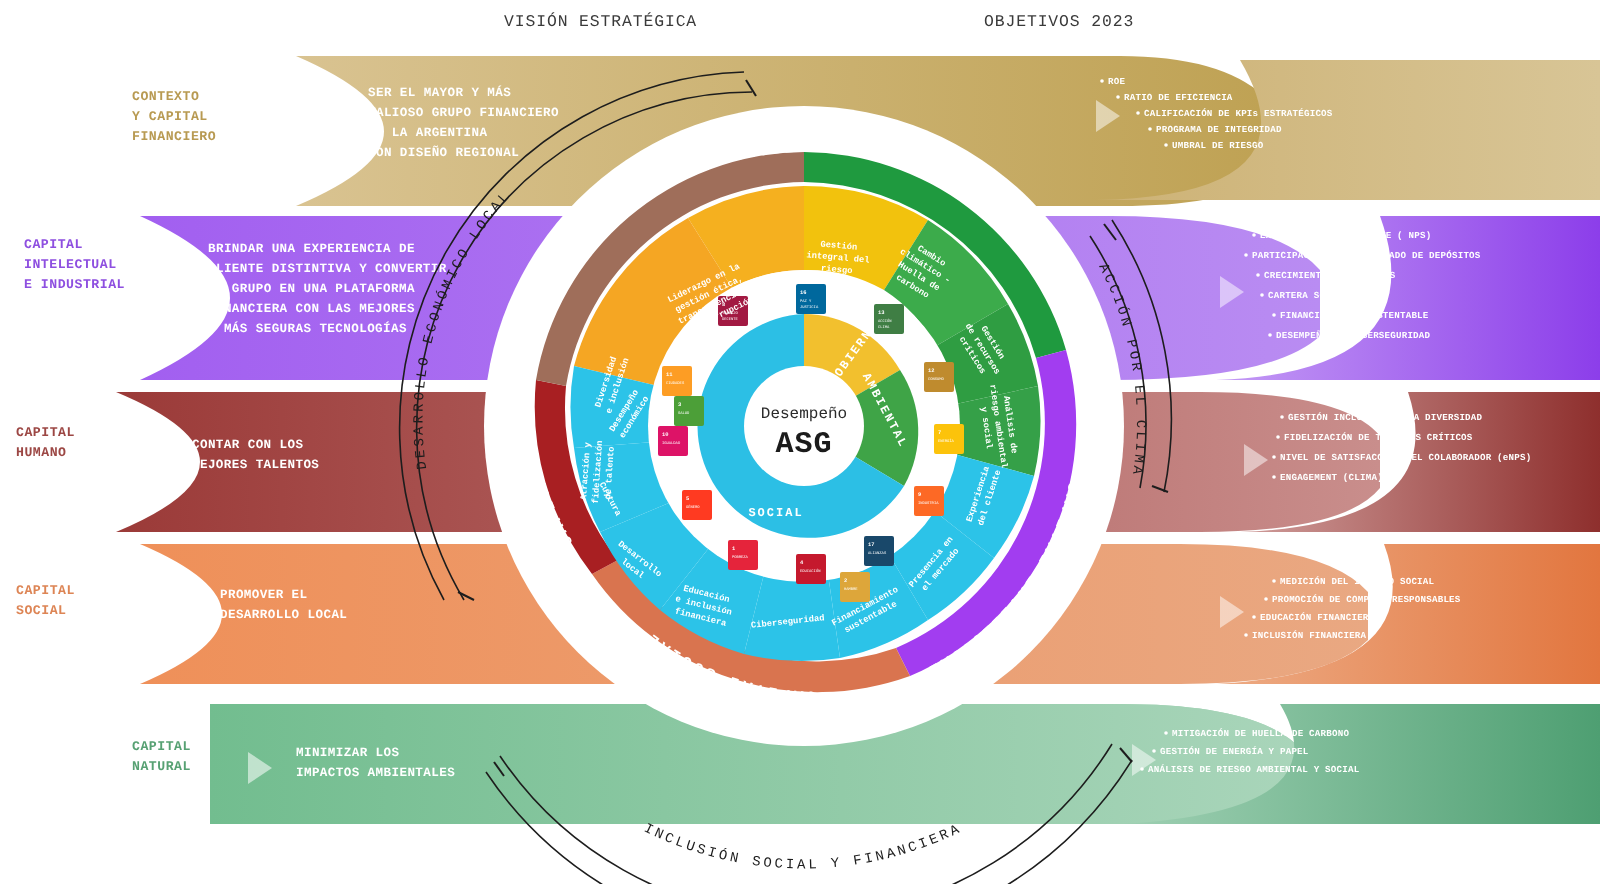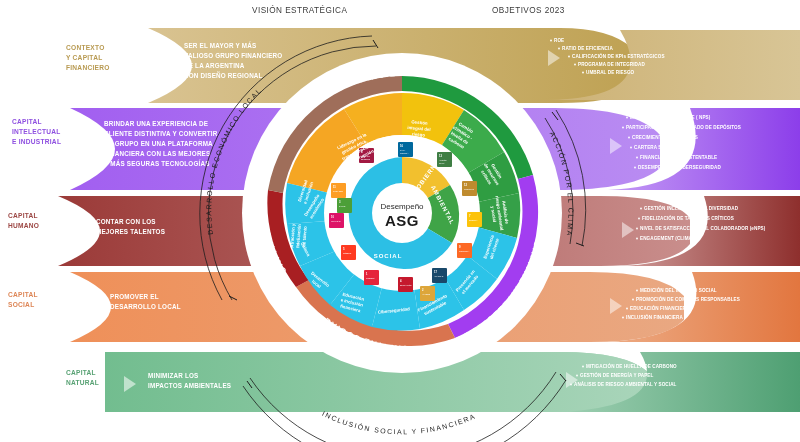--- a/index.html
+++ b/index.html
@@ -1,18 +1,18 @@
 <!DOCTYPE html>
 <html><head>
 <meta charset="utf-8">
 <style>
   html,body{margin:0;padding:0;background:#ffffff;}
   body{width:800px;height:442px;overflow:hidden;position:relative;
        font-family:"Liberation Sans","DejaVu Sans",sans-serif;}
-  #stage{position:absolute;left:0;top:0;width:800px;height:442px;}
+  #stage{position:absolute;left:0;top:0;width:800px;height:442px;font-family:Liberation Mono, monospace;}
   svg{display:block;}
   .hdr{font-size:8.2px;letter-spacing:.45px;fill:#3a3a3a;}
   .leftlbl{font-size:6.6px;font-weight:bold;letter-spacing:.25px;}
   .bandtxt{font-size:6.3px;font-weight:bold;fill:#ffffff;letter-spacing:.2px;}
   .bullettxt{font-size:4.6px;font-weight:bold;fill:#ffffff;letter-spacing:.1px;}
   .arcband{font-size:8px;font-weight:bold;fill:#ffffff;letter-spacing:1.6px;}
   .arcout{font-size:7px;fill:#1d1d1d;letter-spacing:1.5px;}
   .wedge{font-size:4.4px;fill:#ffffff;font-weight:bold;}
   .ringlbl{font-size:6px;font-weight:bold;fill:#ffffff;letter-spacing:1px;}
   .cen1{font-size:8px;fill:#2b2b2b;}

